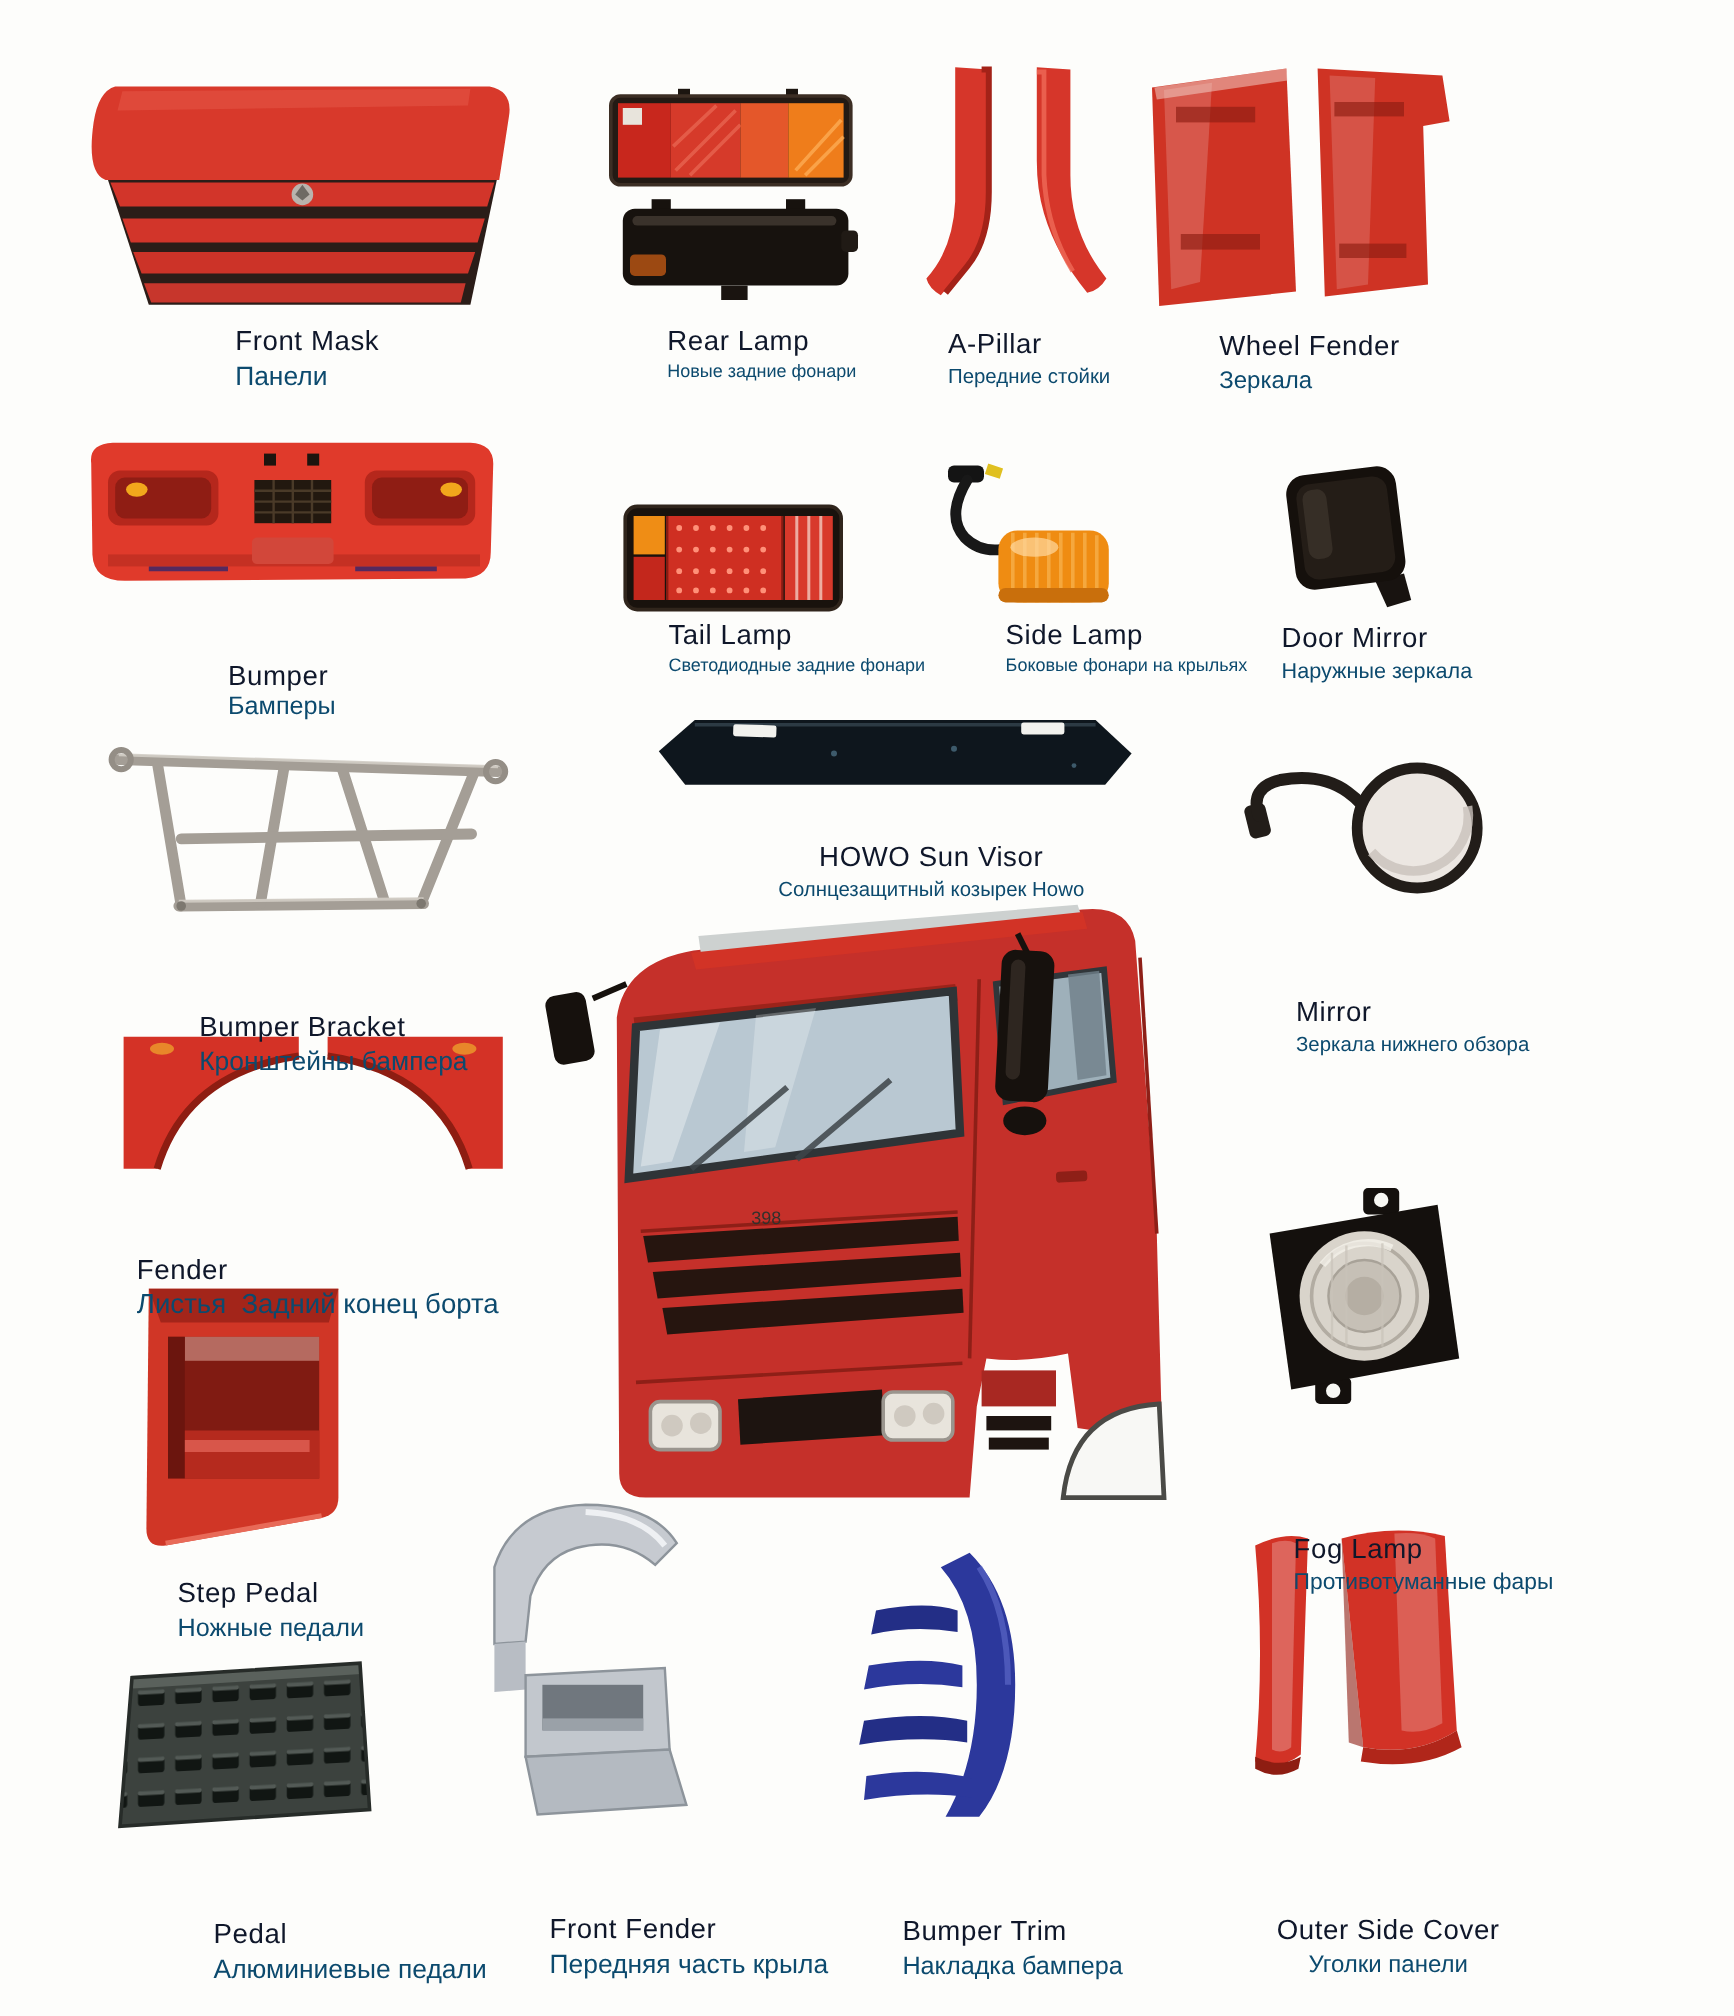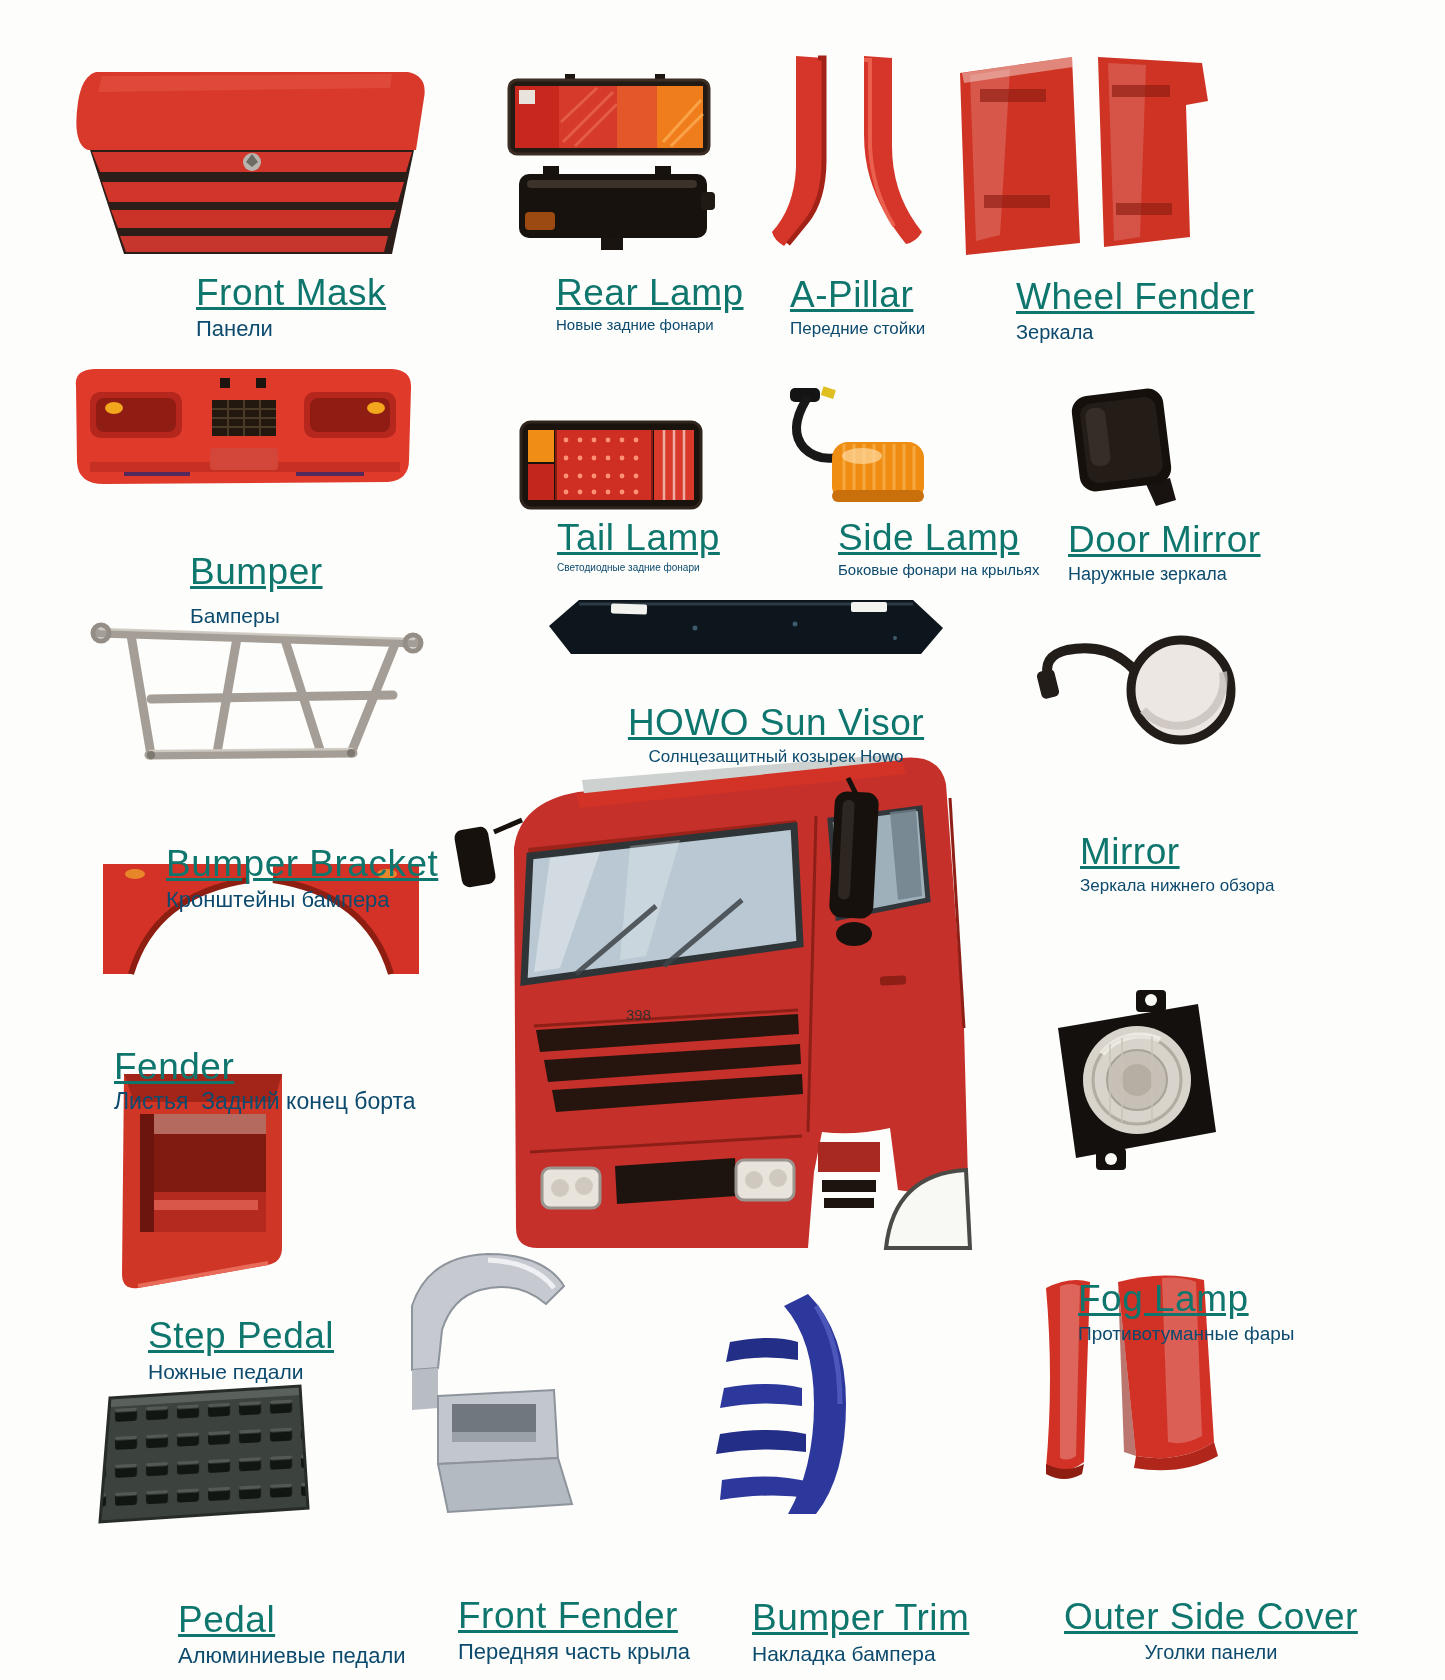--- a/index.html
+++ b/index.html
@@ -4,21 +4,21 @@
 <style>
   html,body{margin:0;padding:0;background:#e9e9e7;}
   .page{
     position:relative;width:1445px;height:1680px;margin:0 auto;
     background:#fdfdfb;overflow:hidden;
     font-family:"Liberation Sans","DejaVu Sans",sans-serif;color:#2d2d2d;
   }
   .art{position:absolute;}
   .art svg{display:block;width:100%;height:100%;}
   .cap{position:absolute;line-height:1.12;}
-  .cap .en{font-size:37px;letter-spacing:0.5px;color:#0f766e;text-decoration:underline;}
+  .cap .en{font-size:23px;letter-spacing:0.5px;color:#0f172a;}
   .cap .ru{font-size:20px;margin-top:4px;color:#0c4a6e;white-space:pre-wrap;}
   
   .art-front-mask{left:62px;top:58px;width:378px;height:212px;}
   .art-rear-lamp{left:505px;top:72px;width:215px;height:185px;}
   .art-a-pillar{left:768px;top:50px;width:158px;height:212px;}
   .art-wheel-fender{left:950px;top:45px;width:272px;height:222px;}
   .art-bumper{left:60px;top:356px;width:366px;height:158px;}
   .art-tail-lamp{left:518px;top:418px;width:186px;height:94px;}
   .art-side-lamp{left:770px;top:386px;width:166px;height:126px;}
   .art-door-mirror{left:1062px;top:384px;width:122px;height:126px;}
@@ -31,22 +31,22 @@
   .art-fog-lamp{left:1040px;top:984px;width:192px;height:192px;}
   .art-pedal{left:94px;top:1378px;width:222px;height:152px;}
   .art-front-fender{left:368px;top:1246px;width:262px;height:282px;}
   .art-bumper-trim{left:712px;top:1284px;width:158px;height:242px;}
   .art-outer-side-cover{left:1012px;top:1266px;width:226px;height:238px;}
   
   .cap-front-mask{left:196px;top:272px;} .cap-front-mask .ru{font-size:22px;}
   .cap-rear-lamp{left:556px;top:272px;}  .cap-rear-lamp .ru{font-size:15px;}
   .cap-a-pillar{left:790px;top:274px;}   .cap-a-pillar .ru{font-size:17px;}
   .cap-wheel-fender{left:1016px;top:276px;} .cap-wheel-fender .ru{font-size:20px;}
-  .cap-bumper{left:190px;top:551px;}     .cap-bumper .ru{font-size:21px;margin-top:12px;}
-  .cap-tail-lamp{left:557px;top:517px;}  .cap-tail-lamp .ru{font-size:10px;}
+  .cap-bumper{left:190px;top:551px;}     .cap-bumper .ru{font-size:21px;margin-top:0px;}
+  .cap-tail-lamp{left:557px;top:517px;}  .cap-tail-lamp .ru{font-size:15px;}
   .cap-side-lamp{left:838px;top:517px;}  .cap-side-lamp .ru{font-size:15px;}
   .cap-door-mirror{left:1068px;top:519px;} .cap-door-mirror .ru{font-size:18px;}
   .cap-bumper-bracket{left:166px;top:843px;} .cap-bumper-bracket .ru{font-size:22px;}
   .cap-sun-visor{left:600px;top:702px;width:352px;text-align:center;} .cap-sun-visor .ru{font-size:17px;}
   .cap-mirror{left:1080px;top:831px;}    .cap-mirror .ru{font-size:17px;}
   .cap-fender{left:114px;top:1046px;}    .cap-fender .ru{font-size:23px;margin-top:2px;}
   .cap-step-pedal{left:148px;top:1315px;} .cap-step-pedal .ru{font-size:21px;}
   .cap-fog-lamp{left:1078px;top:1278px;} .cap-fog-lamp .ru{font-size:19px;}
   .cap-pedal{left:178px;top:1599px;}     .cap-pedal .ru{font-size:22px;}
   .cap-front-fender{left:458px;top:1595px;} .cap-front-fender .ru{font-size:22px;}

